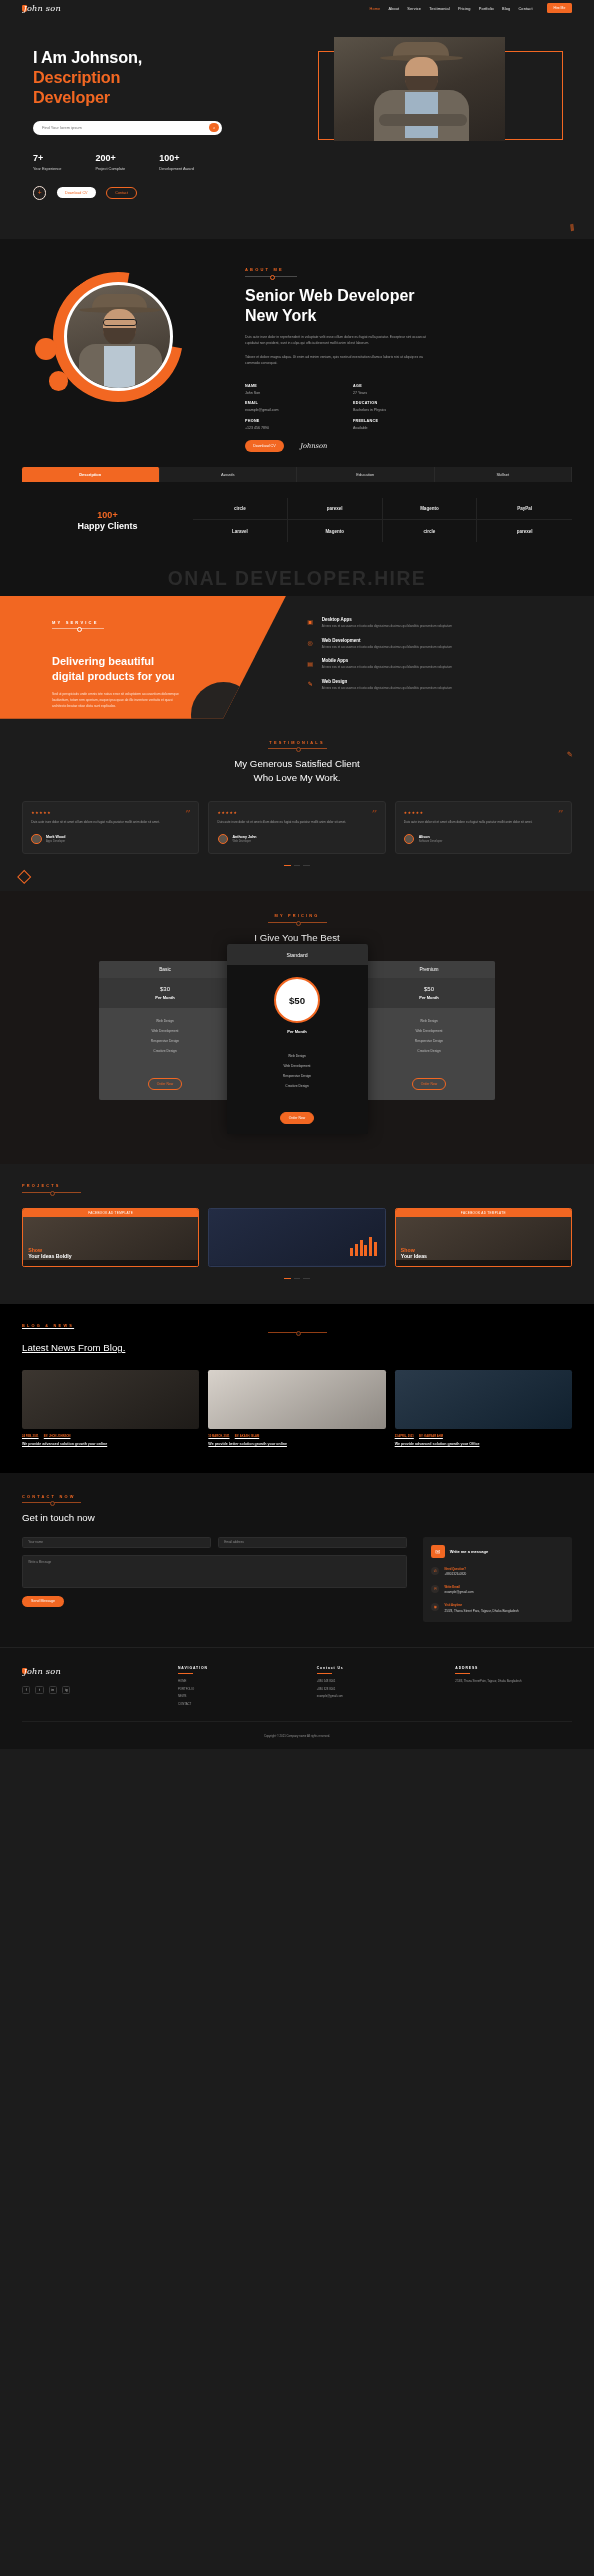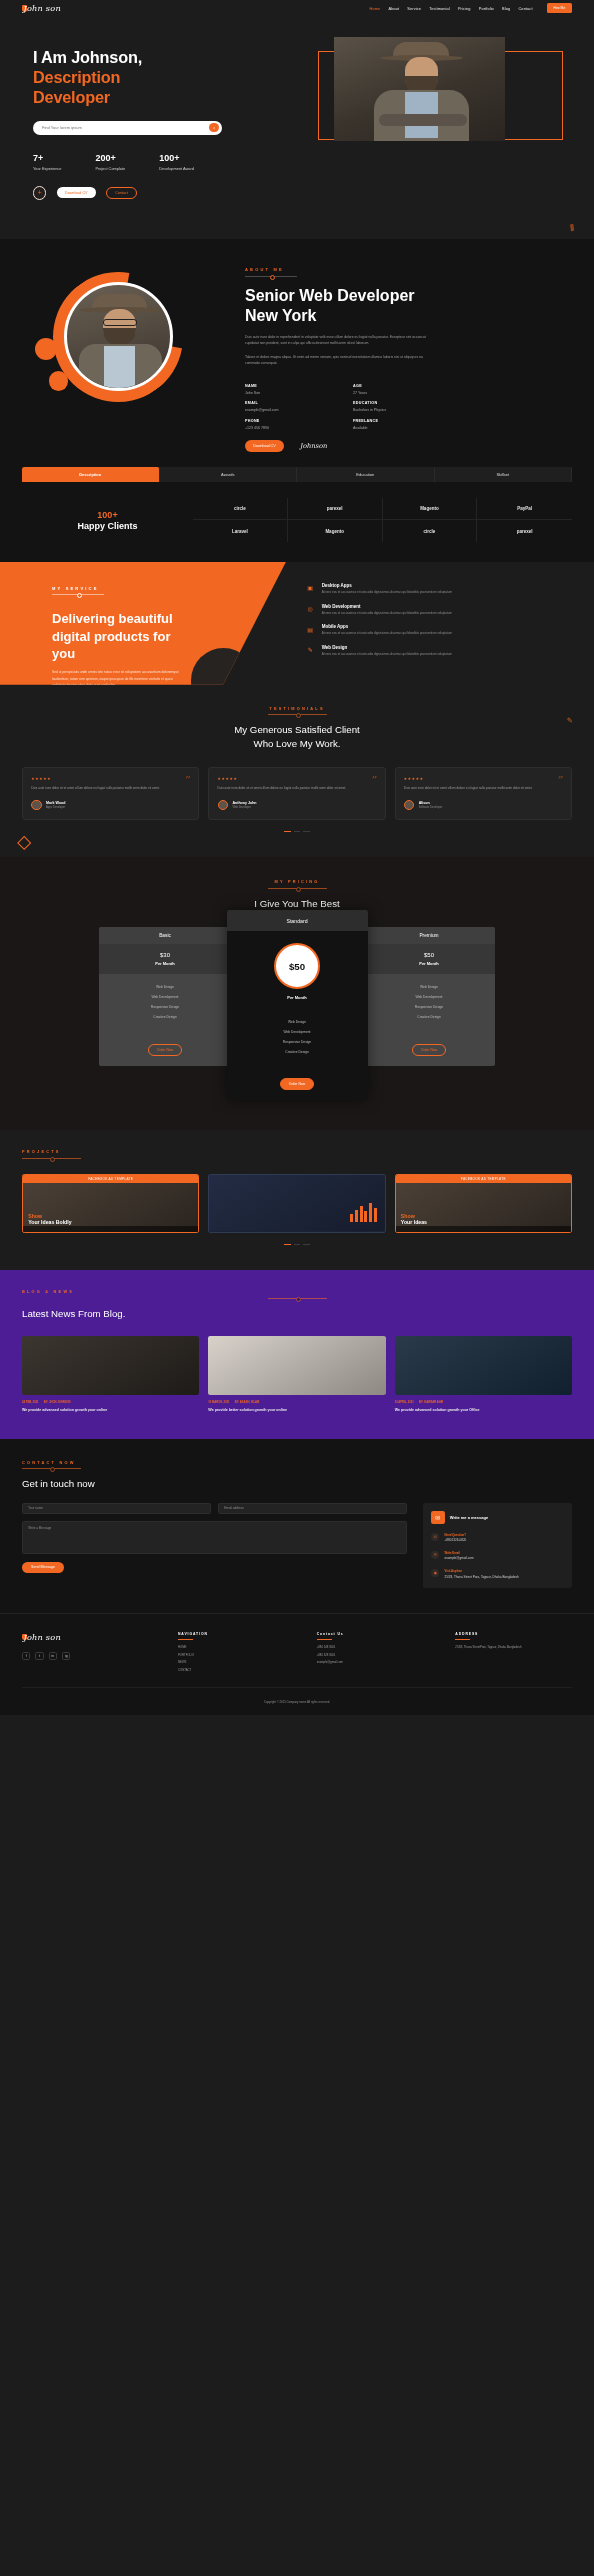--- a/index.html
+++ b/index.html
@@ -91,21 +91,21 @@
 
   
   .watermark { height:34px; display:flex; align-items:center; justify-content:center; font-size:19.3px; font-weight:bold; color:#2b2b2b; letter-spacing:1.5px; white-space:nowrap; background:#131313; overflow:hidden;}
 
   
   .service { display:flex; background:#1c1c1c; position:relative; height:123px; }
   .svc-left { width:286px; background:#f26722; padding:24px 0 0 52px; position:relative; clip-path:polygon(0 0,100% 0,78% 100%,0 100%); }
   .svc-left .eyebrow { color:#fff; }
   .svc-left .eyebrow-line { background:rgba(255,255,255,.5); }
   .svc-left .eyebrow-line:after { border-color:#fff; background:#f26722; }
-  .svc-left h2 { font-size:13px; line-height:1.35; margin-top:15px; width:130px; }
+  .svc-left h2 { font-size:11px; line-height:1.35; margin-top:25px; width:130px; }
   .svc-left p { font-size:3.3px; line-height:1.9; margin-top:6.7px; width:130px; color:#ffe2d2; }
   .svc-circle { position:absolute; right:30px; bottom:-28px; width:65px; height:65px; border-radius:50%; background:#262321; }
   .svc-right { flex:1; padding:21px 22px 0 19.3px; position:relative; z-index:3; }
   .svc-item { display:flex; gap:6.7px; margin-bottom:8.2px; }
   .svc-ic { width:9.7px; height:9.7px; flex:0 0 9.7px; display:flex; align-items:center; justify-content:center; color:#f26722; font-size:6px; }
   .svc-item h4 { font-size:4.5px; }
   .svc-item p { font-size:3px; line-height:1.8; color:#8e8e8e; margin-top:2.2px; max-width:156px; }
 
   
   .testi { background:#1c1c1c; padding:21px 0 25px; text-align:center; position:relative; }
@@ -151,21 +151,21 @@
   .pcard2 .pimg { height:49px; background:linear-gradient(150deg,#4b4036,#2a241f); position:relative; overflow:hidden; }
   .pcard2.dark { border-color:#2f3a55; background:#1b2236; }
   .pcard2.dark .pimg { background:linear-gradient(150deg,#232c44,#161c2c); }
   .ov-txt { position:absolute; left:5.2px; bottom:6px; font-size:5.2px; font-weight:bold; line-height:1.15; }
   .ov-txt .or { color:#f26722; }
   .ov-bar { position:absolute; left:0; bottom:0; width:100%; height:6.7px; background:rgba(0,0,0,.55); }
   .bar-chart { position:absolute; right:7.4px; bottom:9px; display:flex; align-items:flex-end; gap:1.9px; height:22px; }
   .bar-chart i { width:3px; background:#f26722; display:block; }
 
   
-  .blog { background:#4c1d95; padding:19.3px 0 25px; }
+  .blog { background:#000000; padding:19.3px 0 25px;text-decoration:underline; }
   .blog-row { display:flex; gap:9px; margin-top:15px; }
   .bcard { flex:1; }
   .bimg { height:59px; border-radius:2.2px; background:linear-gradient(150deg,#3c3630,#1e1b18); position:relative; overflow:hidden; }
   .bcard:nth-child(2) .bimg { background:linear-gradient(150deg,#d8d2cb,#8d8882); }
   .bcard:nth-child(3) .bimg { background:linear-gradient(150deg,#2a3a4a,#10202e); }
   .bmeta { display:flex; gap:5.2px; margin-top:6.7px; }
   .bmeta span { font-size:2.7px; color:#f26722; font-weight:bold; }
   .bcard h4 { font-size:3.6px; line-height:1.6; margin-top:3.7px; color:#e9e9e9; }
 
   
@@ -333,20 +333,21 @@
           <div class="logo-cell">PayPal</div>
           <div class="logo-cell">Laravel</div>
           <div class="logo-cell">Magento</div>
           <div class="logo-cell">circle</div>
           <div class="logo-cell">parexel</div>
         </div>
       </div>
     </div>
   </div>
 
+  <div class="watermark">ONAL DEVELOPER.HIRE</div>
 
   <div class="service">
     <div class="svc-left">
       <div class="eyebrow">MY SERVICE</div>
       <div class="eyebrow-line"></div>
       <h2>Delivering beautiful digital products for you</h2>
       <p>Sed ut perspiciatis unde omnis iste natus error sit voluptatem accusantium doloremque laudantium, totam rem aperiam, eaque ipsa quae ab illo inventore veritatis et quasi architecto beatae vitae dicta sunt explicabo.</p>
       <div class="svc-circle"></div>
     </div>
     <div class="svc-right">

